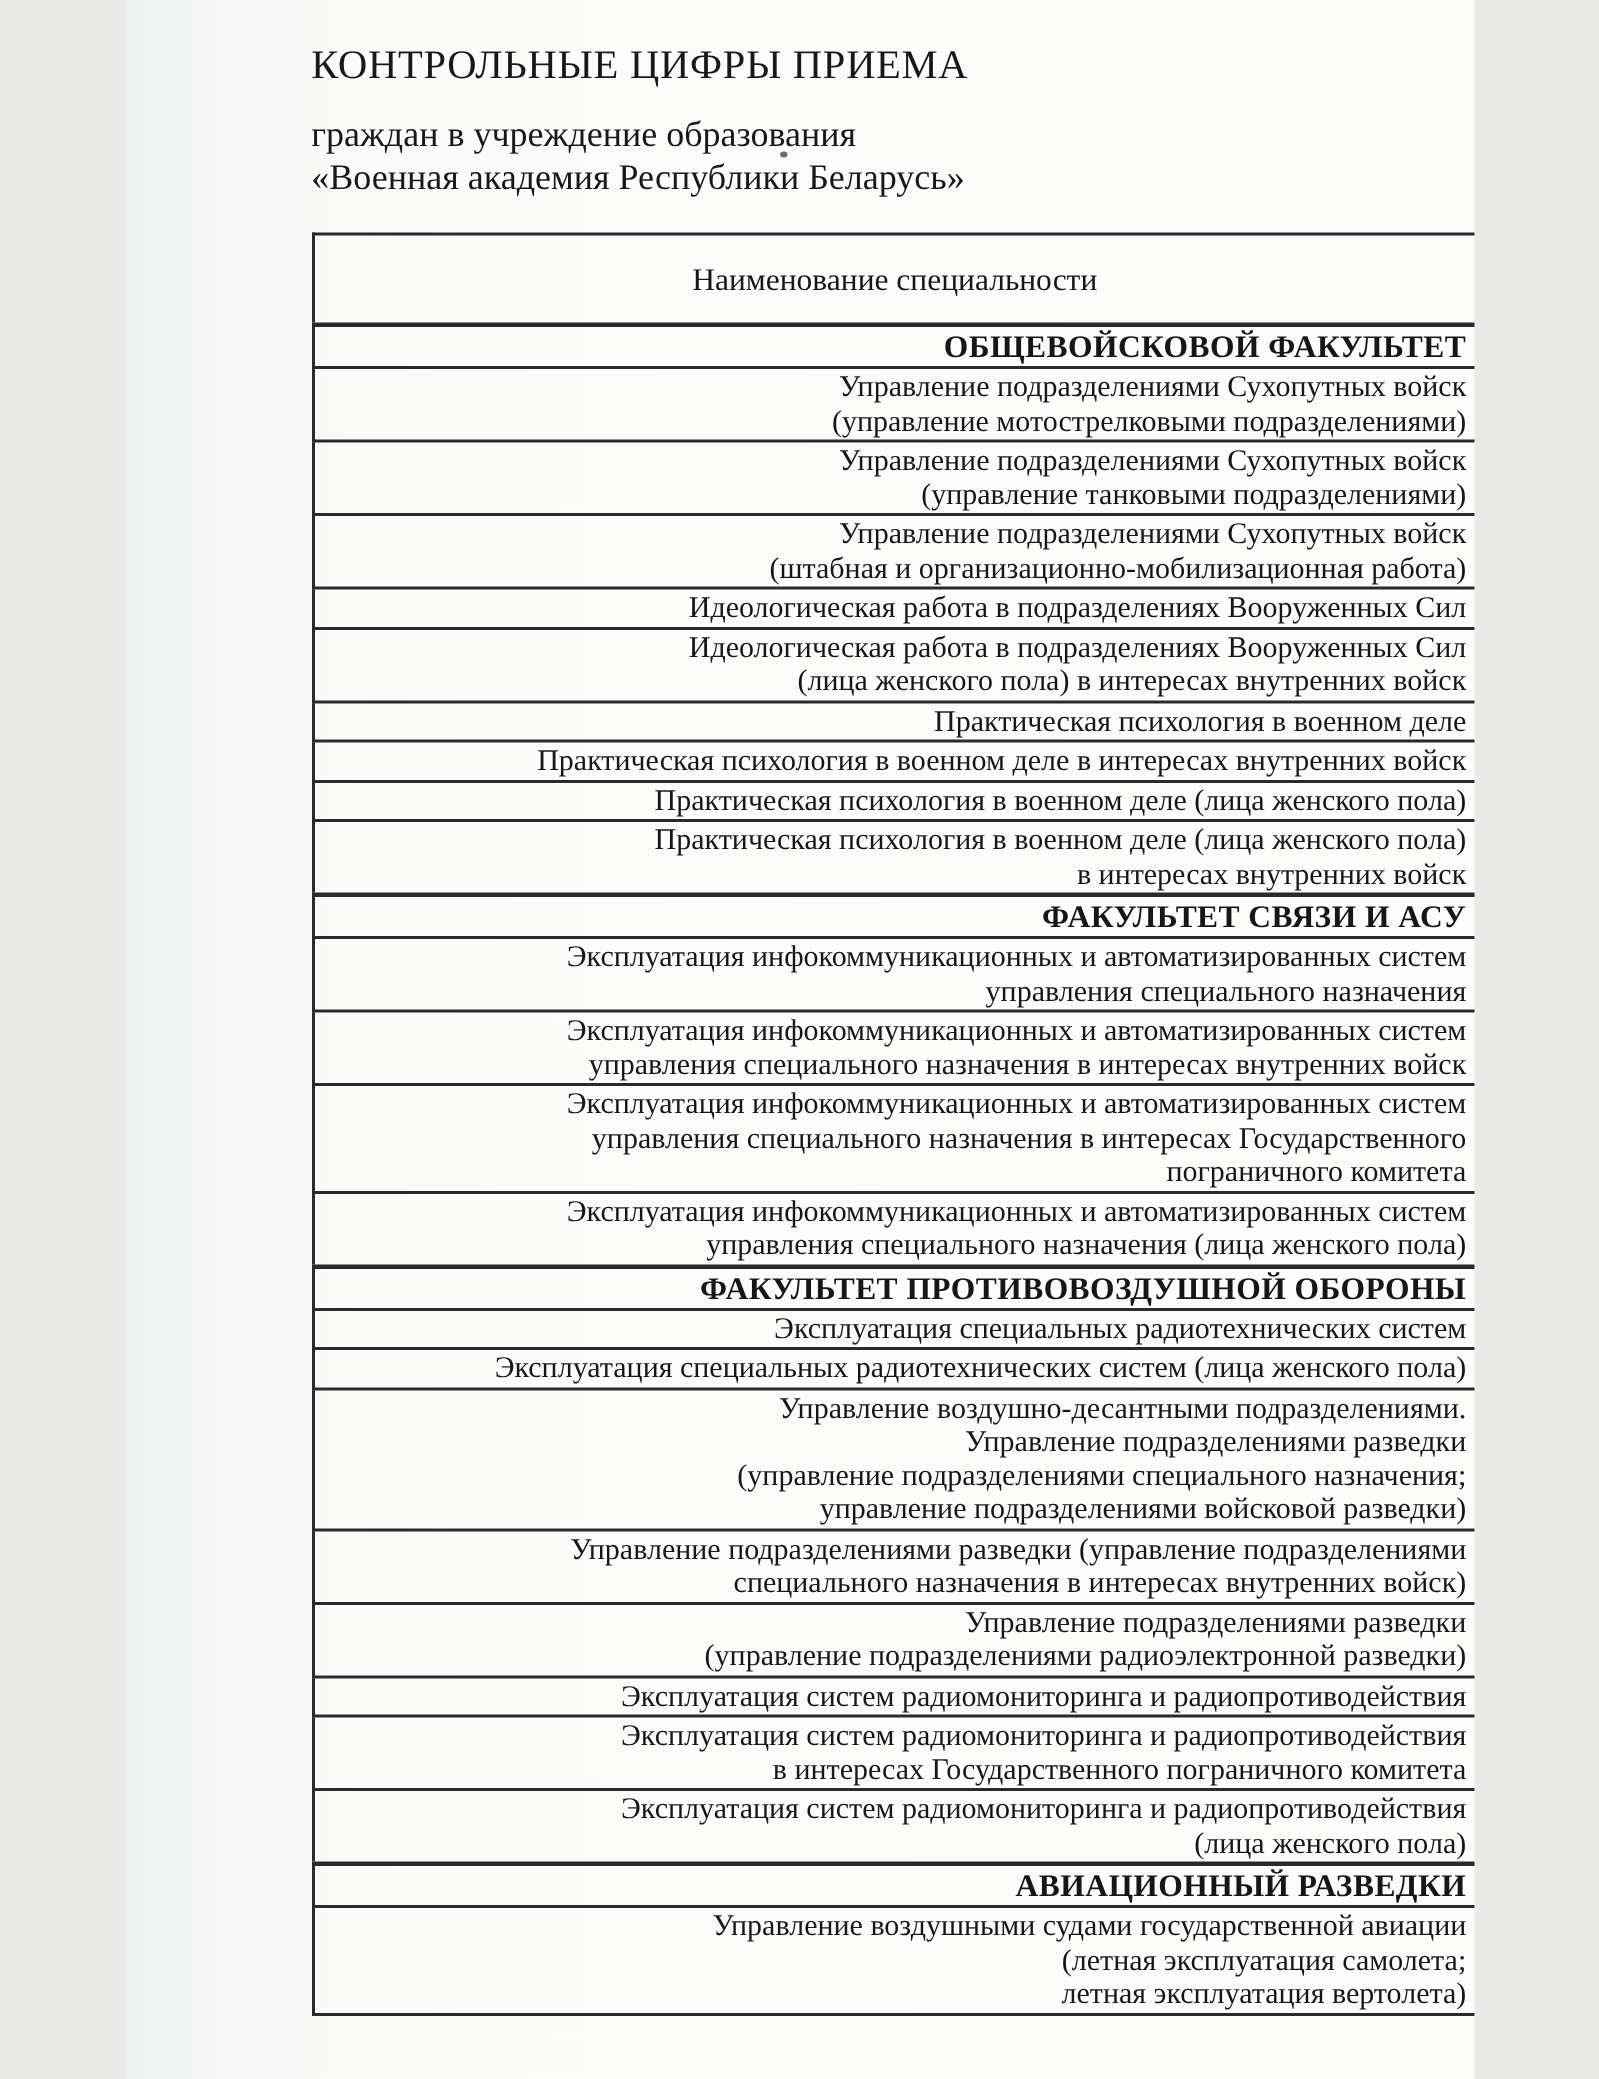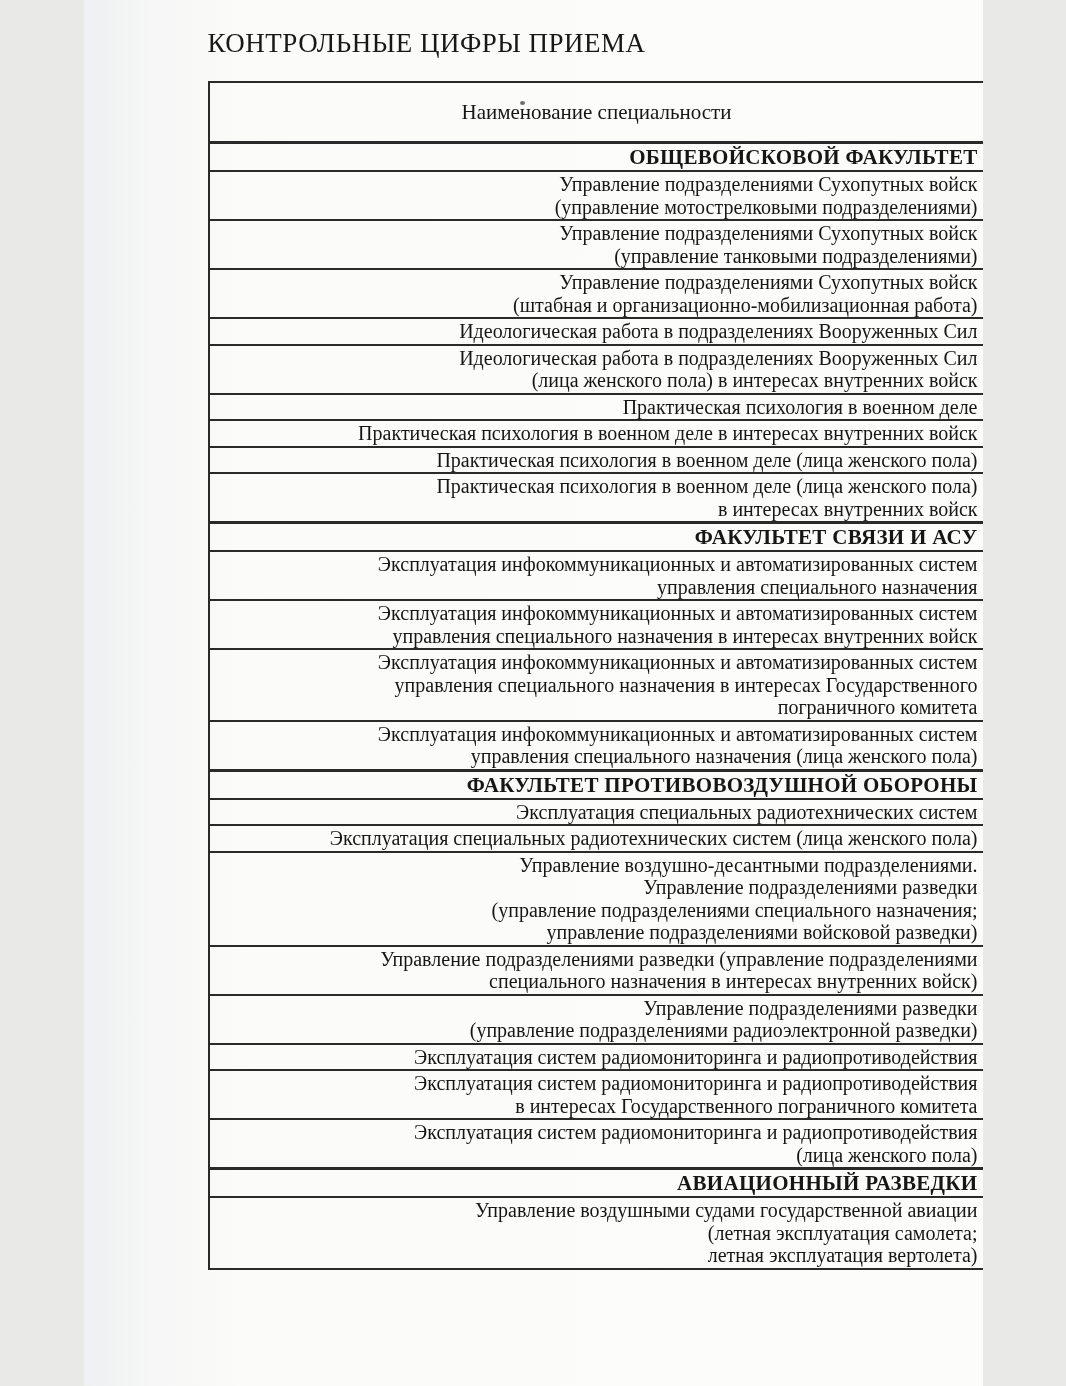--- a/index.html
+++ b/index.html
@@ -88,20 +88,22 @@
   .quota-table tr.faculty td.name-cell { letter-spacing: .3px; }
 </style>
 </head>
 <body>
 
 <div class="page">
   <div class="speck"></div>
 
   <h1 class="doc-title">КОНТРОЛЬНЫЕ ЦИФРЫ ПРИЕМА</h1>
 
+  <p class="doc-subtitle">граждан в учреждение образования
+«Военная академия Республики Беларусь»</p>
 
   <table class="quota-table">
     <colgroup>
       <col class="c-name">
       <col class="c-quota">
     </colgroup>
     <thead>
       <tr>
         <th class="name-head">Наименование специальности</th>
         <th class="quota-head">Подлежат

